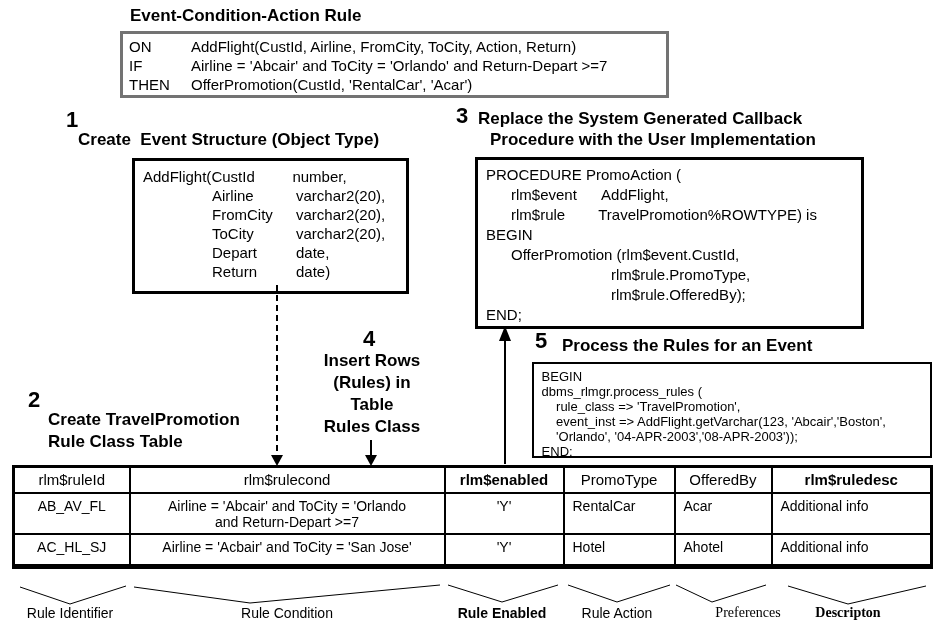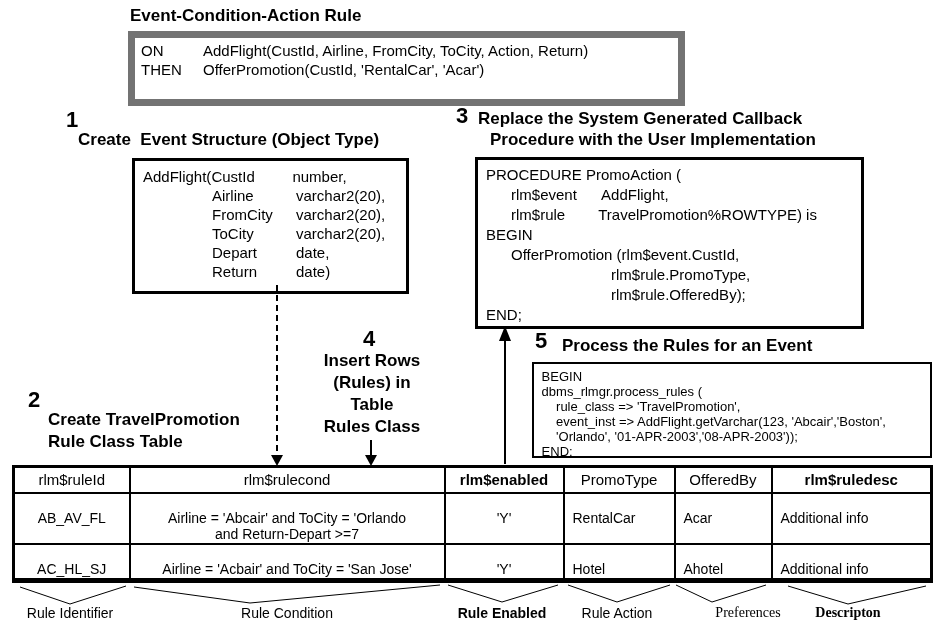--- a/index.html
+++ b/index.html
@@ -8,21 +8,21 @@
     background:#ffffff; color:#000000;
     font-family:"Liberation Sans", sans-serif;
     overflow:hidden;
   }
   .abs { position:absolute; }
   .pre { white-space:pre; }
   .h-title { font-size:17px; font-weight:bold; }
   .step-num { font-size:22px; font-weight:bold; }
 
   
-  .eca-box { left:128px; top:31px; width:543px; height:58px; border:7px solid #737373;
+  .eca-box { left:120px; top:31px; width:543px; height:58px; border:3px solid #737373;
              font-size:15px; line-height:19px; padding-top:3px; }
   .eca-row { display:flex; }
   .eca-kw { width:62px; padding-left:6px; flex:0 0 auto; }
 
   
   .box1 { left:132px; top:158px; width:263px; height:124px; border:3px solid #000;
           font-size:15px; line-height:19px; padding:6px 0 0 8px; }
   .f-row { white-space:nowrap; }
   .f-indent { margin-left:69px; }
   .f-name { display:inline-block; width:84px; }
@@ -37,21 +37,21 @@
 
   .step4-lines { left:306px; top:350px; width:132px; text-align:center;
                  font-size:17px; font-weight:bold; line-height:22px; }
 
   
   table.rule-table { position:absolute; left:12px; top:465px; border-collapse:collapse;
                      table-layout:fixed; border:3px solid #000; border-bottom:5px solid #000; }
   table.rule-table th, table.rule-table td { border:2px solid #000; overflow:hidden; }
   table.rule-table th { font-size:15px; font-weight:normal; text-align:center; vertical-align:middle; }
   table.rule-table th.hbold { font-weight:bold; }
-  table.rule-table td { font-size:14px; vertical-align:top; padding-top:16px; }
+  table.rule-table td { font-size:14px; vertical-align:top; padding-top:4px; }
   td.c { text-align:center; }
   td.l { text-align:left; padding-left:8px; }
 
   .footnote { position:absolute; top:605px; transform:translateX(-50%);
               font-size:14px; white-space:nowrap; }
   .fn-bold { font-weight:bold; }
   .fn-serif { font-family:"Liberation Serif", serif; }
 
   svg.overlay { position:absolute; left:0; top:0; }
 </style>
@@ -59,20 +59,24 @@
 <body>
 
 <div class="canvas">
 
   <div class="abs h-title" style="left:130px; top:6px;">Event-Condition-Action Rule</div>
 
   <div class="abs eca-box">
     <div class="eca-row">
       <span class="eca-kw">ON</span>
       <span>AddFlight(CustId, Airline, FromCity, ToCity, Action, Return)</span>
+    </div>
+    <div class="eca-row">
+      <span class="eca-kw">IF</span>
+      <span>Airline = 'Abcair' and ToCity = 'Orlando' and Return-Depart &gt;=7</span>
     </div>
     <div class="eca-row">
       <span class="eca-kw">THEN</span>
       <span>OfferPromotion(CustId, 'RentalCar', 'Acar')</span>
     </div>
   </div>
 
   <div class="abs step-num" style="left:66px; top:107px;">1</div>
   <div class="abs h-title pre" style="left:78px; top:130px;">Create  Event Structure (Object Type)</div>
   <div class="abs box1">
@@ -110,21 +114,21 @@
     <div class="pre">END;</div>
   </div>
 
   <div class="abs step-num" style="left:535px; top:328px;">5</div>
   <div class="abs h-title" style="left:562px; top:336px;">Process the Rules for an Event</div>
   <div class="abs box5">
     <div class="pre"> BEGIN</div>
     <div class="pre"> dbms_rlmgr.process_rules (</div>
     <div class="pre">     rule_class =&gt; 'TravelPromotion',</div>
     <div class="pre">     event_inst =&gt; AddFlight.getVarchar(123, 'Abcair','Boston',</div>
-    <div class="pre">     'Orlando', '01-APR-2003','08-APR-2003'));</div>
+    <div class="pre">     'Orlando', '04-APR-2003','08-APR-2003'));</div>
     <div class="pre"> END;</div>
   </div>
 
   <div class="abs step-num" style="left:28px; top:387px;">2</div>
   <div class="abs h-title" style="left:48px; top:410px;">Create TravelPromotion</div>
   <div class="abs h-title" style="left:48px; top:432px;">Rule Class Table</div>
 
   <div class="abs step-num" style="left:363px; top:326px;">4</div>
   <div class="abs step4-lines">
     <div>Insert Rows</div>

